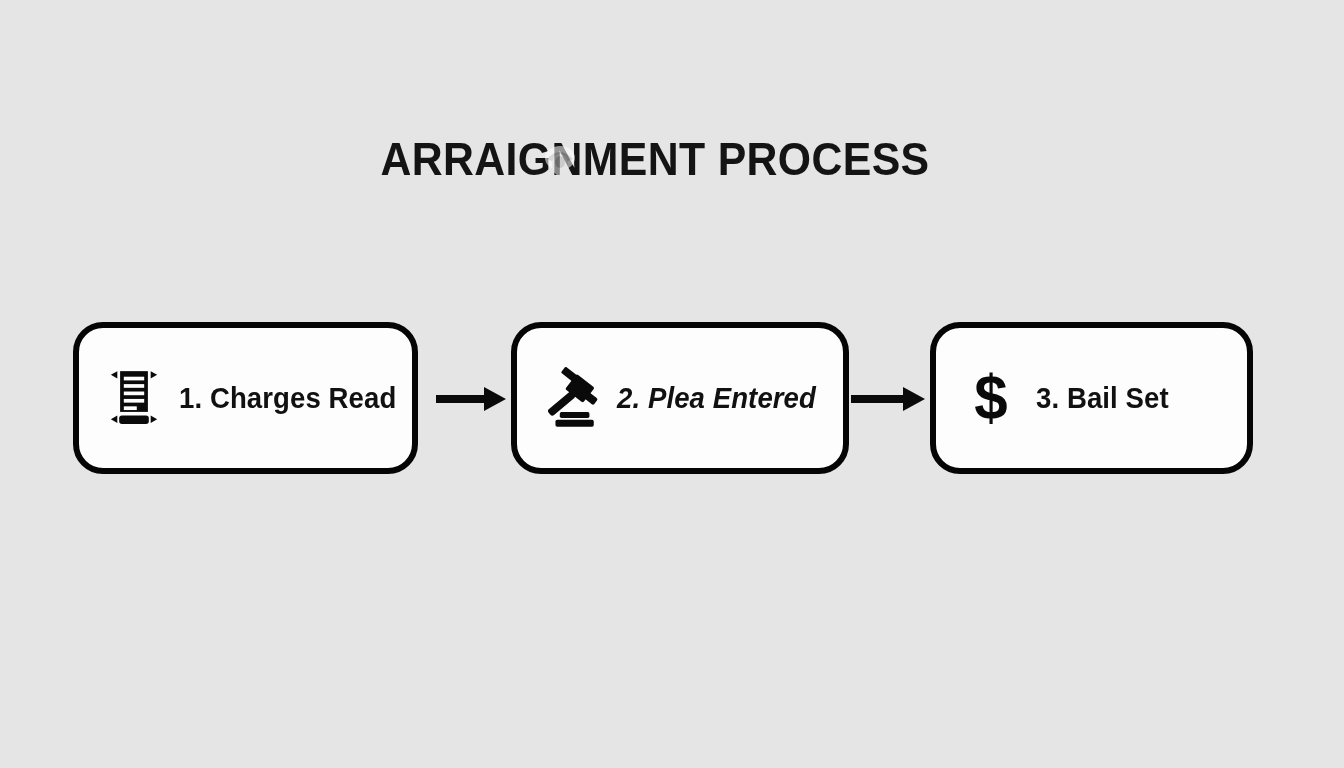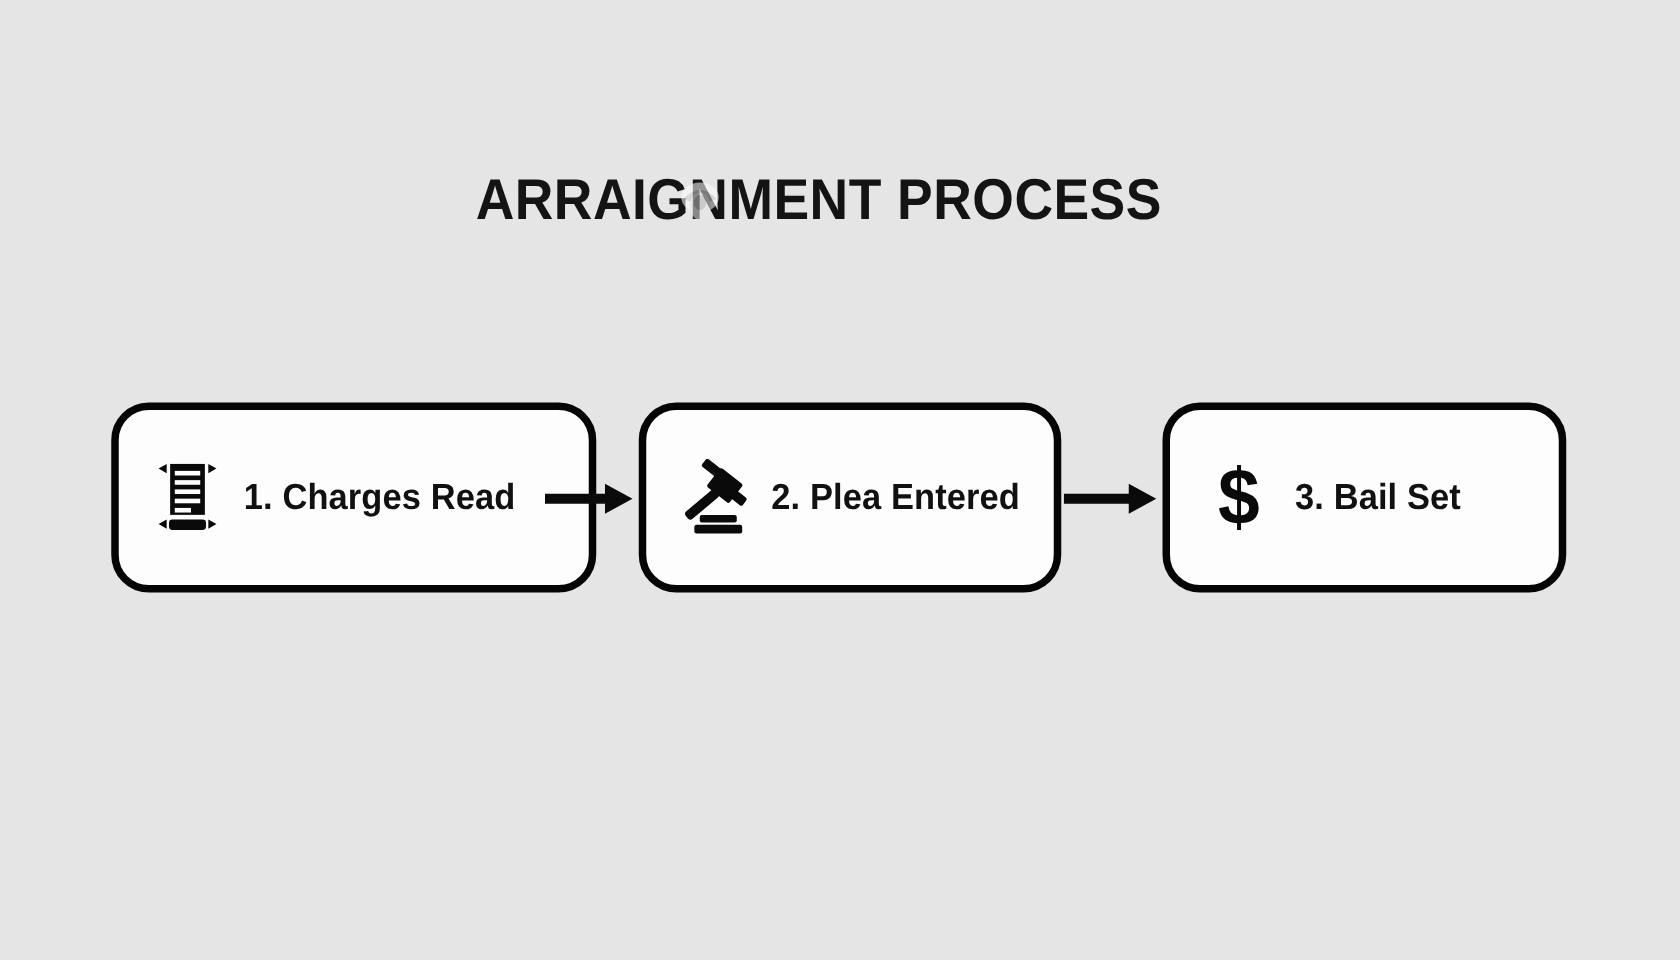--- a/index.html
+++ b/index.html
@@ -90,22 +90,22 @@
     font-family: "Liberation Sans Narrow", "Liberation Sans", sans-serif;
     font-size: 29px;
     font-weight: bold;
     color: #111111;
     white-space: nowrap;
     letter-spacing: 0.1px;
     transform: scaleX(0.95);
     transform-origin: left center;
   }
 
-  #box-1 { left: 89px;  width: 388px; }
-  #box-2 { left: 511px; width: 338px; }
+  #box-1 { left: 73px;  width: 345px; }
+  #box-2 { left: 511px; width: 338px; font-style: italic; }
   #box-3 { left: 930px; width: 323px; }
 
   
   .flow-arrow {
     position: absolute;
     top: 62px;
     height: 30px;
   }
   #arrow-1 { left: 436px; width: 72px; }
   #arrow-2 { left: 851px; width: 76px; }

